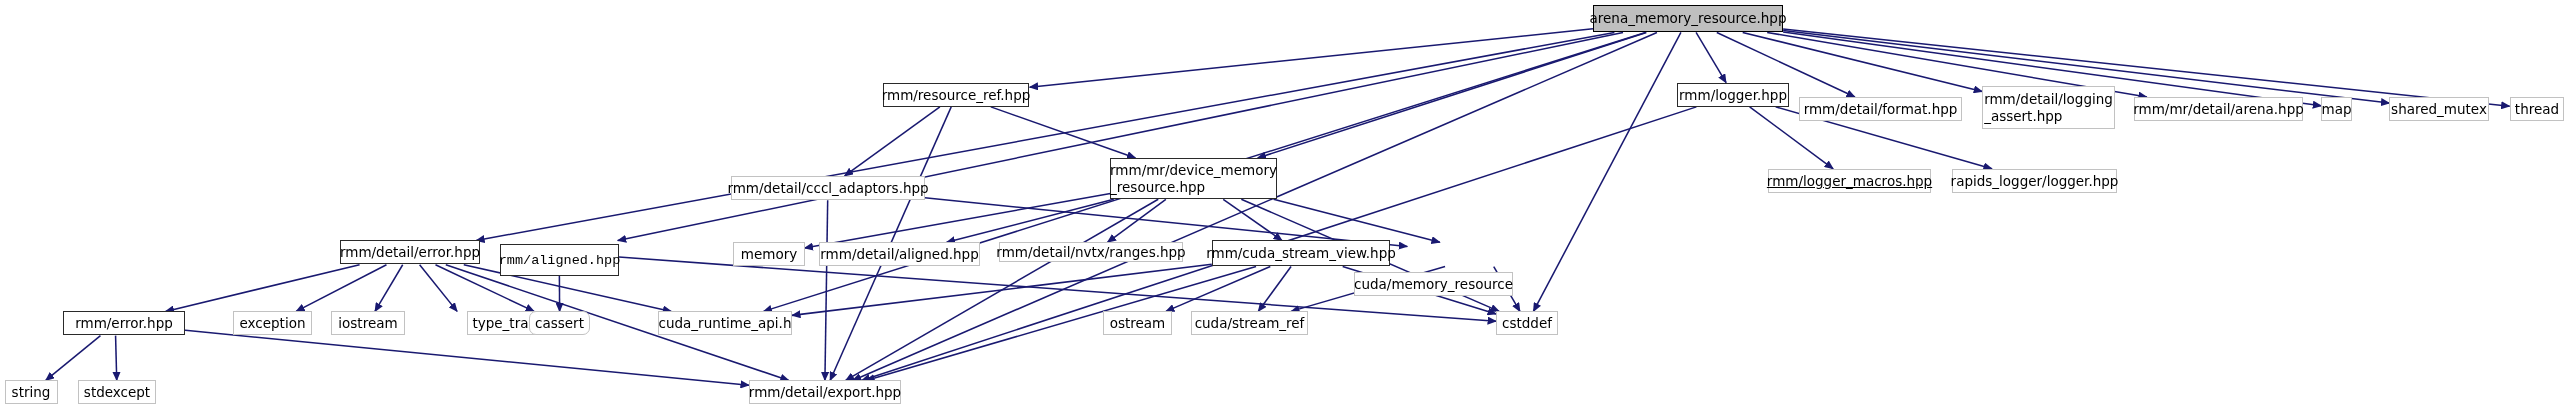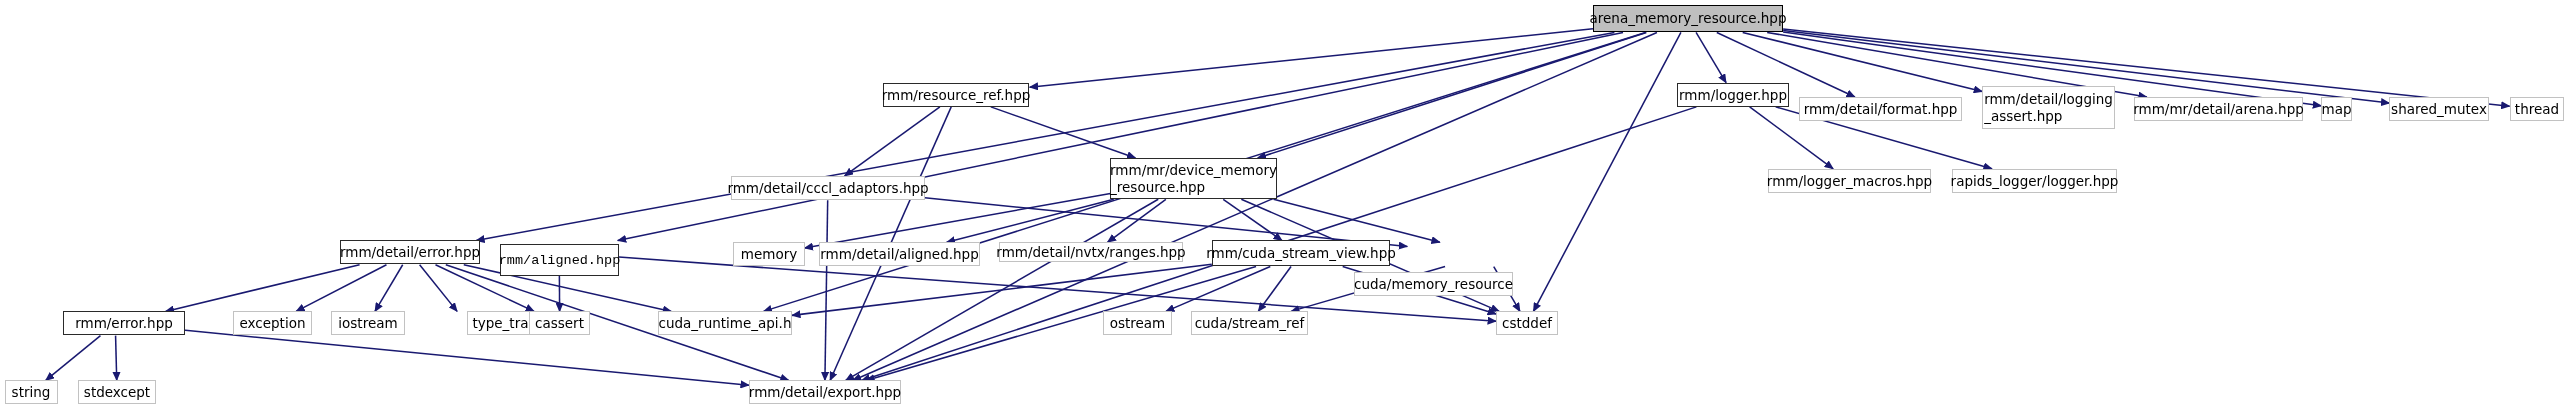--- a/index.html
+++ b/index.html
@@ -91,34 +91,34 @@
     <div class="node plain" style="left: 1799px; top: 97px; width: 163px; height: 24px;">rmm/detail/format.hpp</div>
     <div class="node plain" style="left: 1982px; top: 86px; width: 133px; height: 43px;">rmm/detail/logging
 _assert.hpp</div>
     <div class="node plain" style="left: 2134px; top: 97px; width: 169px; height: 24px;">rmm/mr/detail/arena.hpp</div>
     <div class="node plain" style="left: 2321px; top: 97px; width: 31px; height: 24px;">map</div>
     <div class="node plain" style="left: 2389px; top: 97px; width: 100px; height: 24px;">shared_mutex</div>
     <div class="node plain" style="left: 2510px; top: 97px; width: 54px; height: 24px;">thread</div>
     <div class="node linked" style="left: 1110px; top: 158px; width: 167px; height: 41px;">rmm/mr/device_memory
 _resource.hpp</div>
     <div class="node plain" style="left: 731px; top: 176px; width: 194px; height: 24px;">rmm/detail/cccl_adaptors.hpp</div>
-    <div class="node plain" style="left: 1768px; top: 169px; width: 163px; height: 24px;">rmm/logger_macros.hpp</div>
+    <div class="node plain" style="left: 1768px; top: 169px; width: 163px; height: 24px; text-decoration: underline;">rmm/logger_macros.hpp</div>
     <div class="node plain" style="left: 1952px; top: 169px; width: 165px; height: 24px;">rapids_logger/logger.hpp</div>
     <div class="node linked" style="left: 340px; top: 240px; width: 140px; height: 24px;">rmm/detail/error.hpp</div>
     <div class="node linked" style="left: 500px; top: 244px; width: 119px; height: 32px; font-family: Liberation Mono, monospace;">rmm/aligned.hpp</div>
     <div class="node plain" style="left: 733px; top: 242px; width: 72px; height: 24px;">memory</div>
     <div class="node plain" style="left: 819px; top: 242px; width: 161px; height: 24px;">rmm/detail/aligned.hpp</div>
     <div class="node plain" style="left: 999px; top: 242px; width: 184px; height: 20px;">rmm/detail/nvtx/ranges.hpp</div>
     <div class="node linked" style="left: 1212px; top: 240px; width: 178px; height: 26px;">rmm/cuda_stream_view.hpp</div>
     <div class="node plain" style="left: 1354px; top: 242px; width: 159px; height: 24px; margin-top: 30px;">cuda/memory_resource</div>
     <div class="node linked" style="left: 63px; top: 311px; width: 122px; height: 24px;">rmm/error.hpp</div>
     <div class="node plain" style="left: 233px; top: 311px; width: 79px; height: 24px;">exception</div>
     <div class="node plain" style="left: 331px; top: 311px; width: 74px; height: 24px;">iostream</div>
     <div class="node plain" style="left: 425px; top: 311px; width: 83px; height: 24px; margin-left: 42px;">type_traits</div>
-    <div class="node plain" style="left: 529px; top: 311px; width: 61px; height: 24px;">cassert</div>
+    <div class="node plain" style="left: 529px; top: 311px; width: 61px; height: 24px; border-radius: 7px;">cassert</div>
     <div class="node plain" style="left: 658px; top: 311px; width: 134px; height: 24px;">cuda_runtime_api.h</div>
     <div class="node plain" style="left: 1103px; top: 311px; width: 69px; height: 24px;">ostream</div>
     <div class="node plain" style="left: 1191px; top: 311px; width: 117px; height: 24px;">cuda/stream_ref</div>
     <div class="node plain" style="left: 1496px; top: 311px; width: 62px; height: 24px;">cstddef</div>
     <div class="node plain" style="left: 4.5px; top: 380px; width: 53px; height: 24px;">string</div>
     <div class="node plain" style="left: 78px; top: 380px; width: 78px; height: 24px;">stdexcept</div>
     <div class="node plain" style="left: 749px; top: 380px; width: 152px; height: 24px;">rmm/detail/export.hpp</div>
   </div>
 
 

